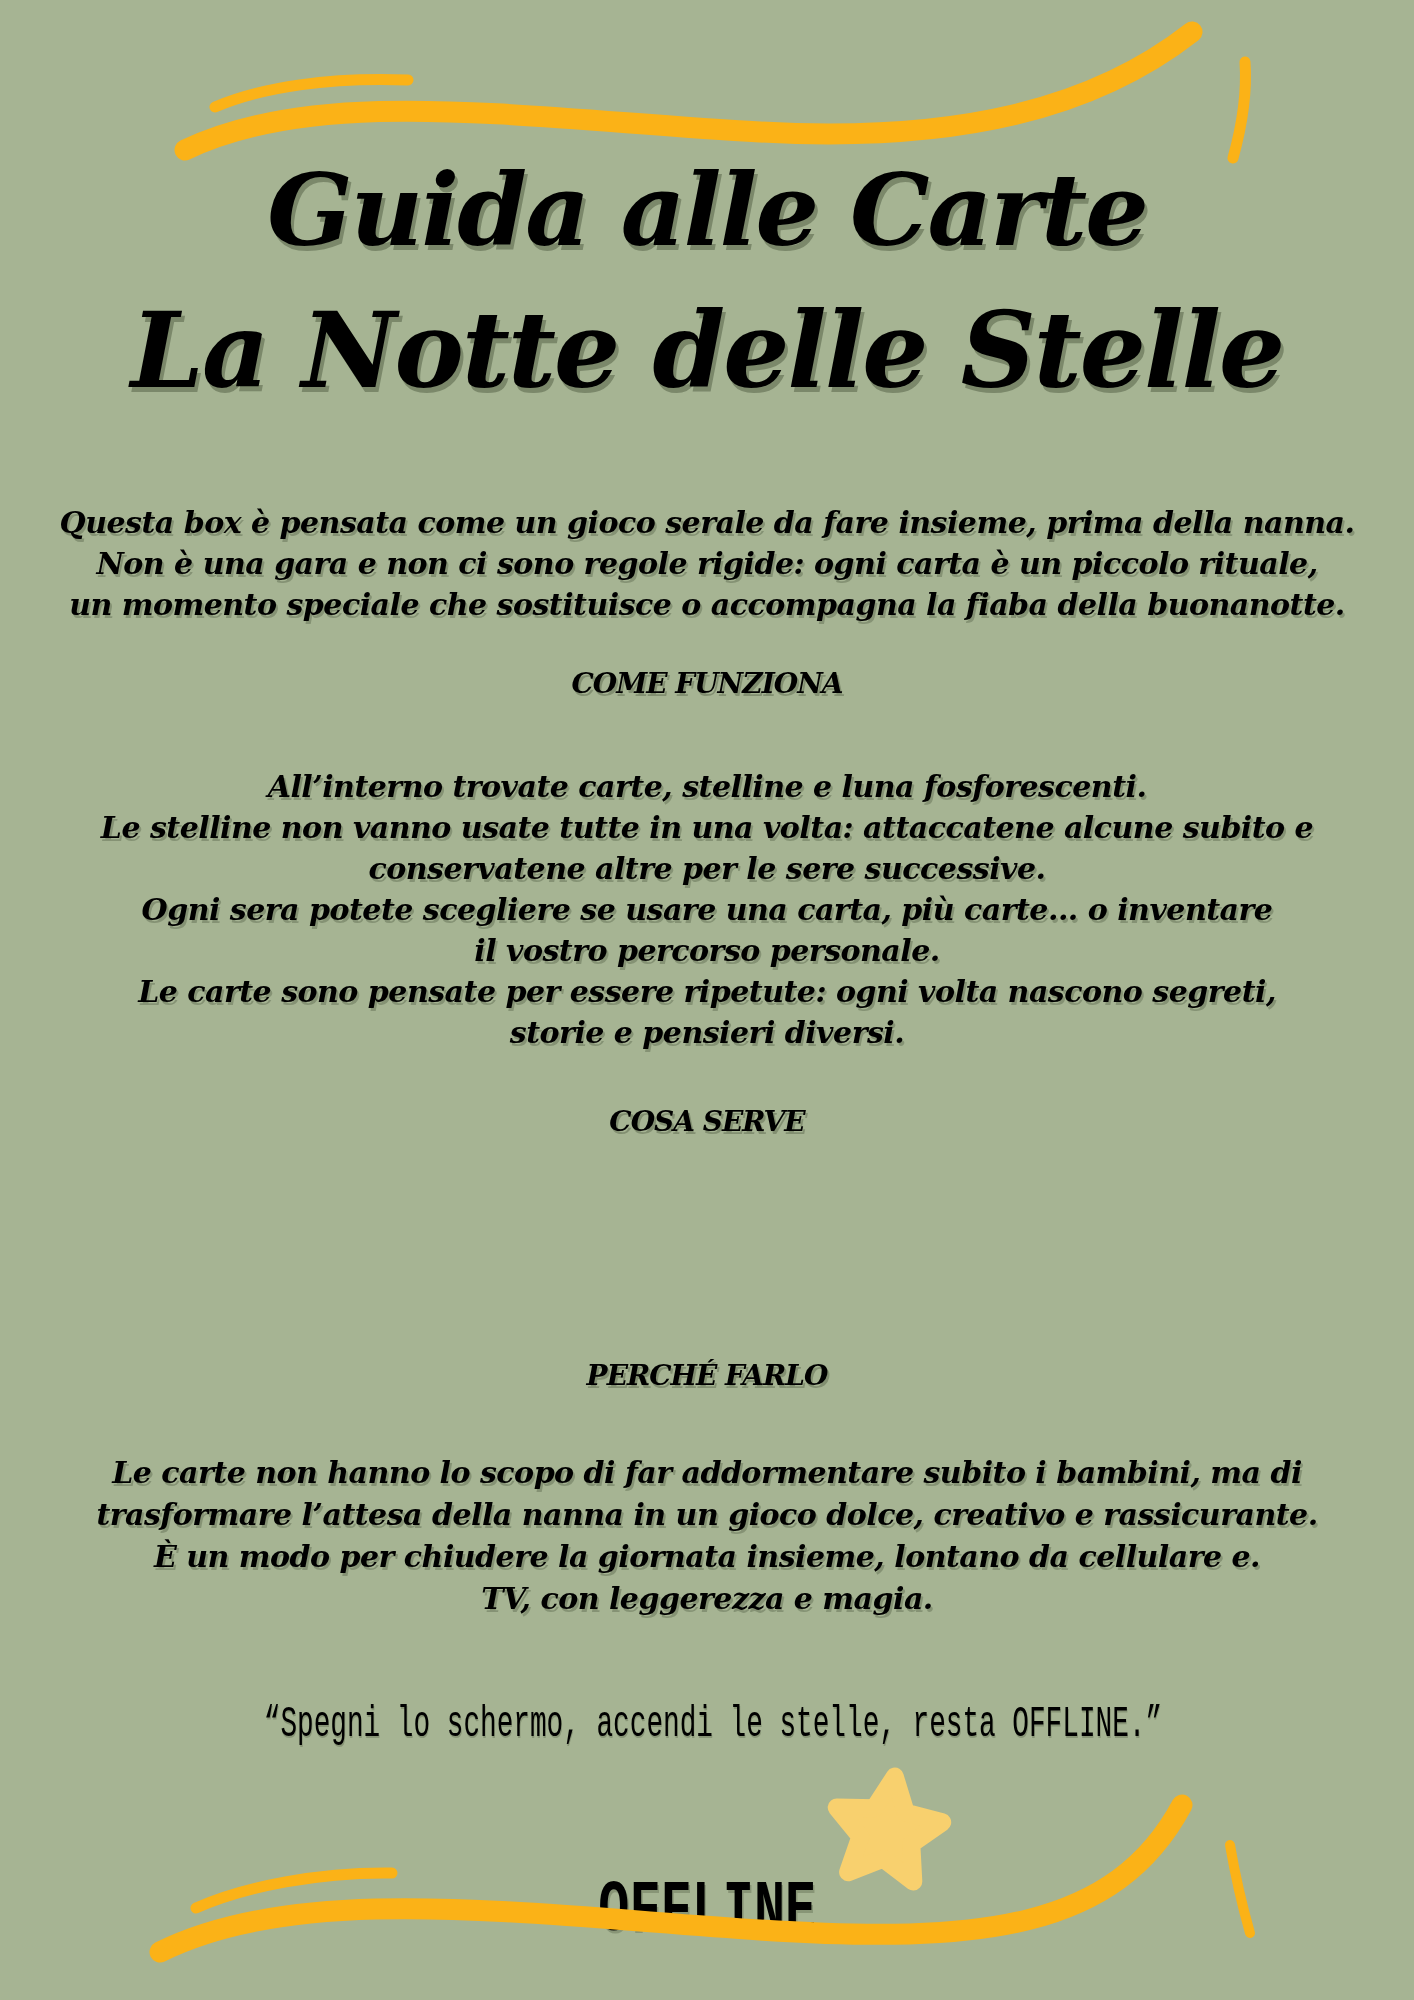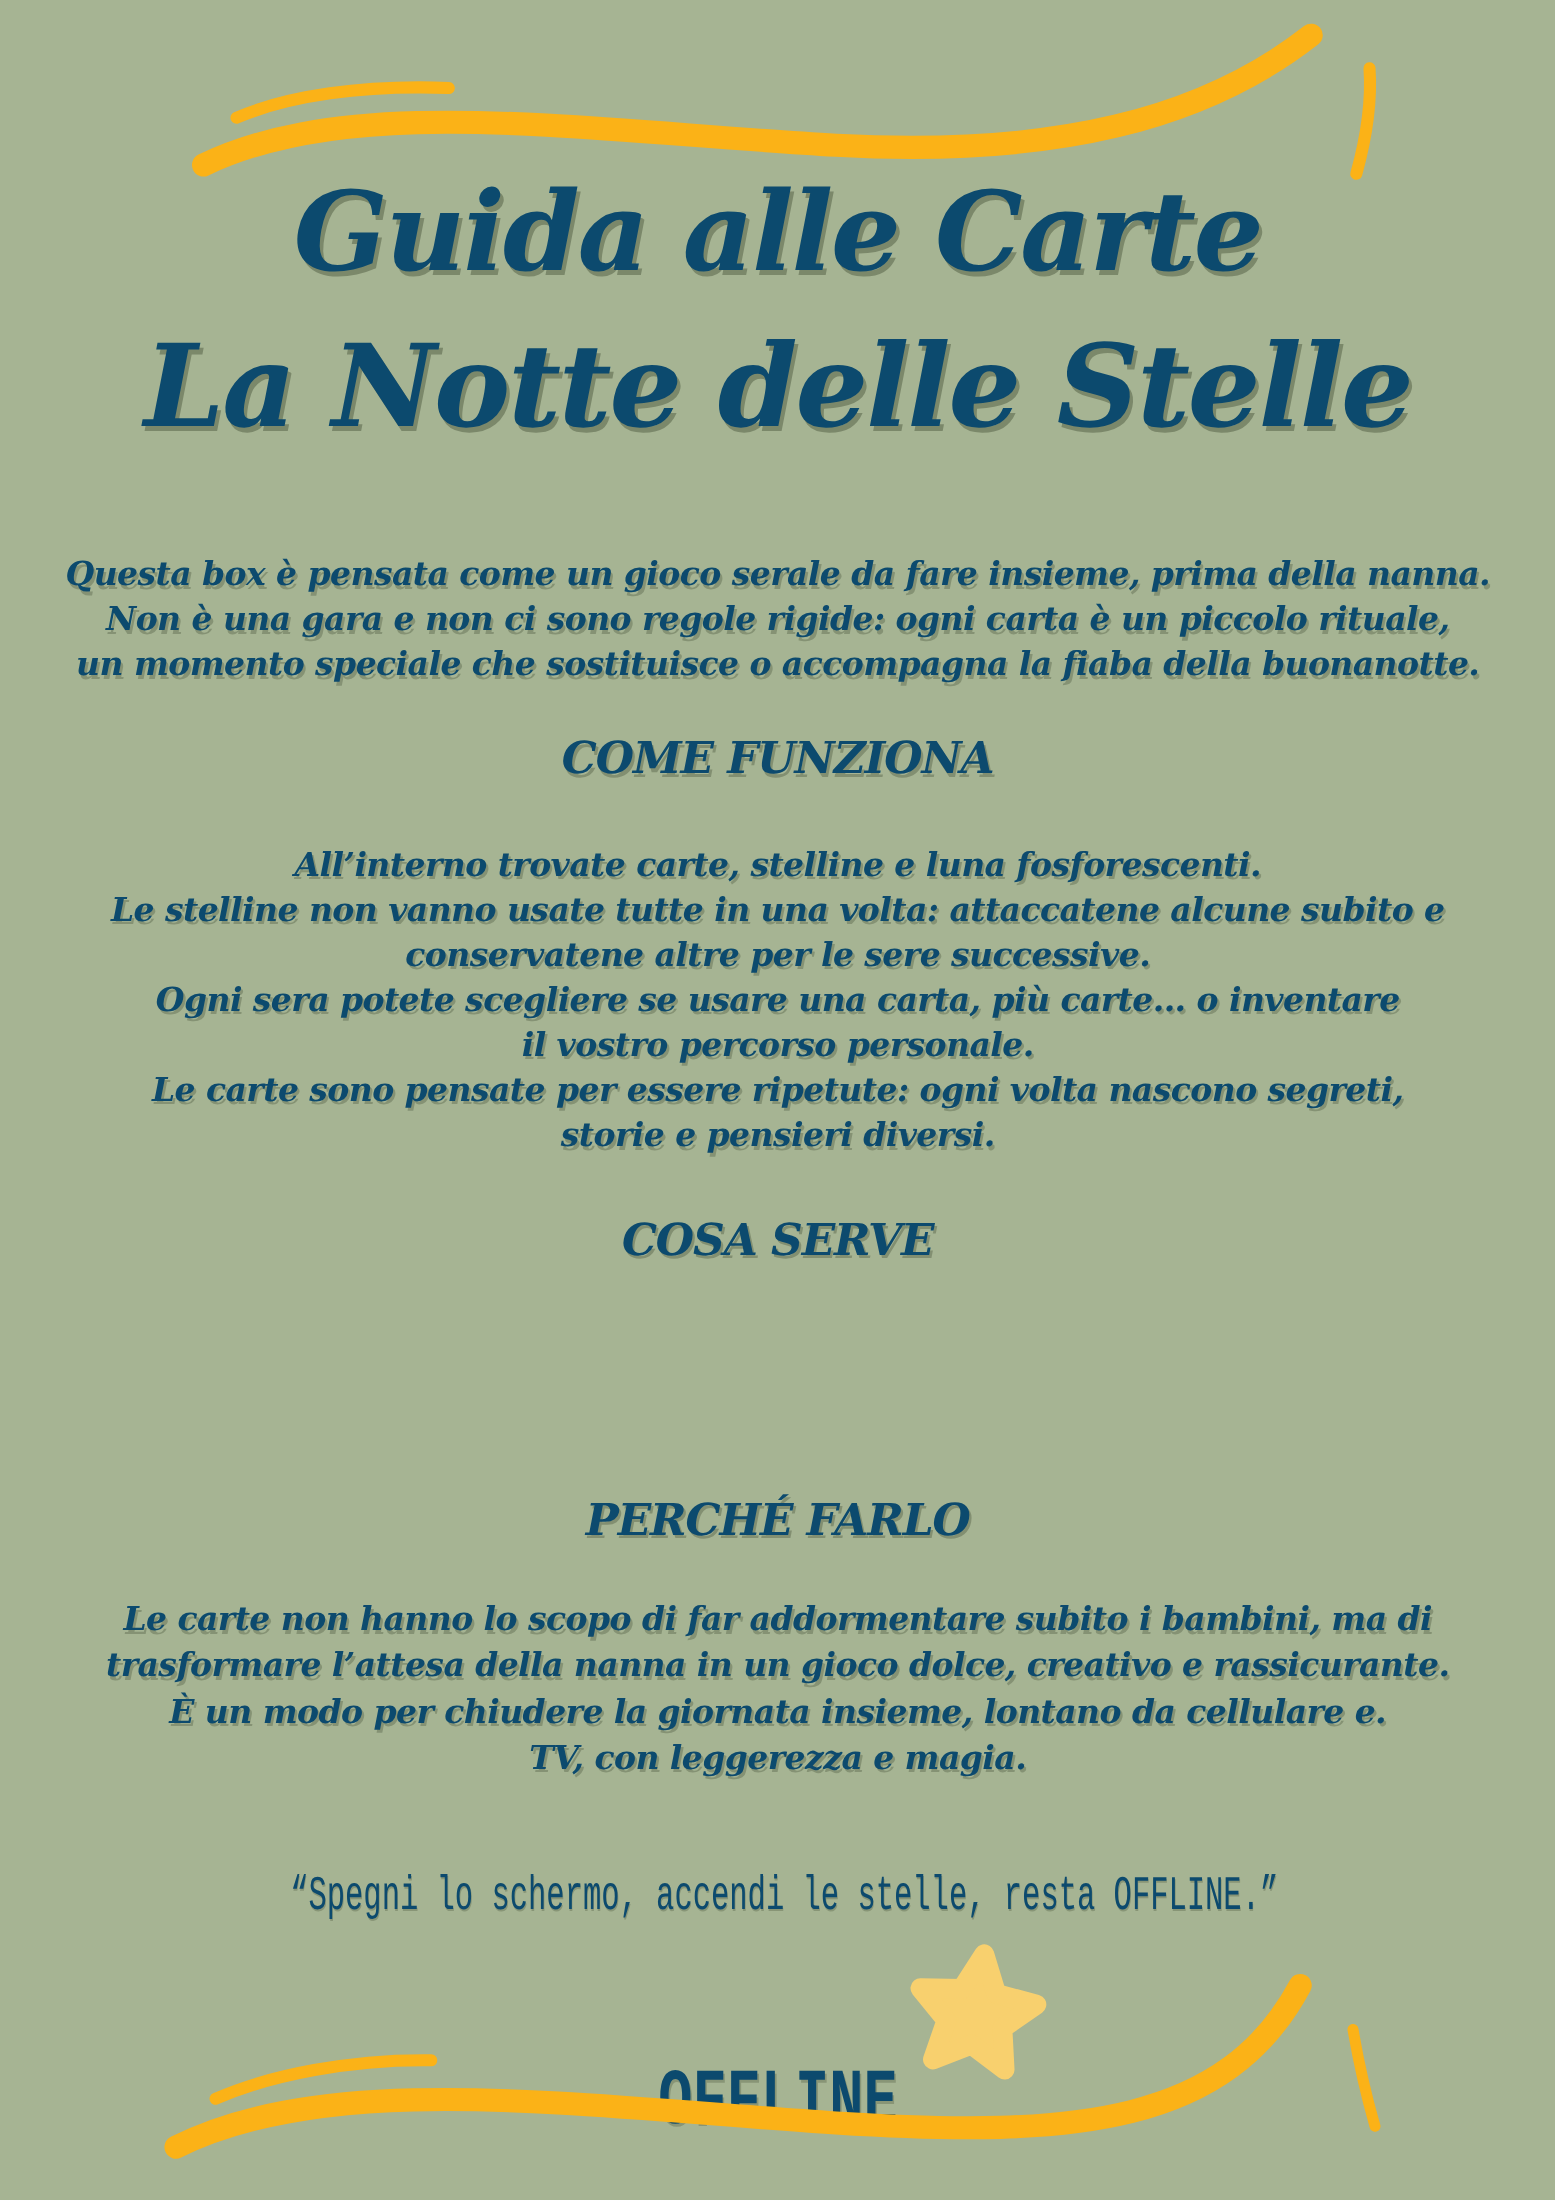--- a/index.html
+++ b/index.html
@@ -5,41 +5,41 @@
   html,body{margin:0;padding:0;background:#a6b493;}
   #page{
     position:relative;
     width:1414px;height:2000px;
     margin:0 auto;
     background:#a6b493;
     overflow:hidden;
     font-family:"DejaVu Serif", serif;
   }
   .abs{position:absolute;left:0;width:100%;text-align:center;}
-  .blue{color:#0c4a6e;}
+  .blue{color:#000000;}
   .slab{
     font-family:"DejaVu Serif", serif;
     font-weight:bold;font-style:italic;
   }
   .page-title{
     top:158px;font-size:100px;line-height:1.05;letter-spacing:-2px;
     text-shadow:3px 5px 0 rgba(80,92,66,0.5);
   }
   .page-subtitle{
     top:296px;font-size:104px;line-height:1.05;letter-spacing:-2px;
     text-shadow:3px 5px 0 rgba(80,92,66,0.5);
   }
   .body-text{
     font-size:30px;line-height:41px;letter-spacing:-0.5px;
     white-space:pre-line;
     text-shadow:2px 3px 0 rgba(80,92,66,0.38);
   }
   .intro{top:502px;}
   .sec-heading{
-    font-size:40px;line-height:1;letter-spacing:-1px;
+    font-size:28px;line-height:1;letter-spacing:-1px;
     text-shadow:2px 3px 0 rgba(80,92,66,0.42);
   }
   .h-come{top:670px;}
   .p-come{top:766px;}
   .h-cosa{top:1108px;font-style:italic;}
   .p-cosa{top:1196px;line-height:42px;}
   .h-perche{top:1362px;}
   .p-perche{top:1452px;line-height:42px;}
   .quote-wrap{top:1698px;font-family:"Liberation Mono", monospace;font-size:44px;line-height:1.2;}
   .quote-inner{

